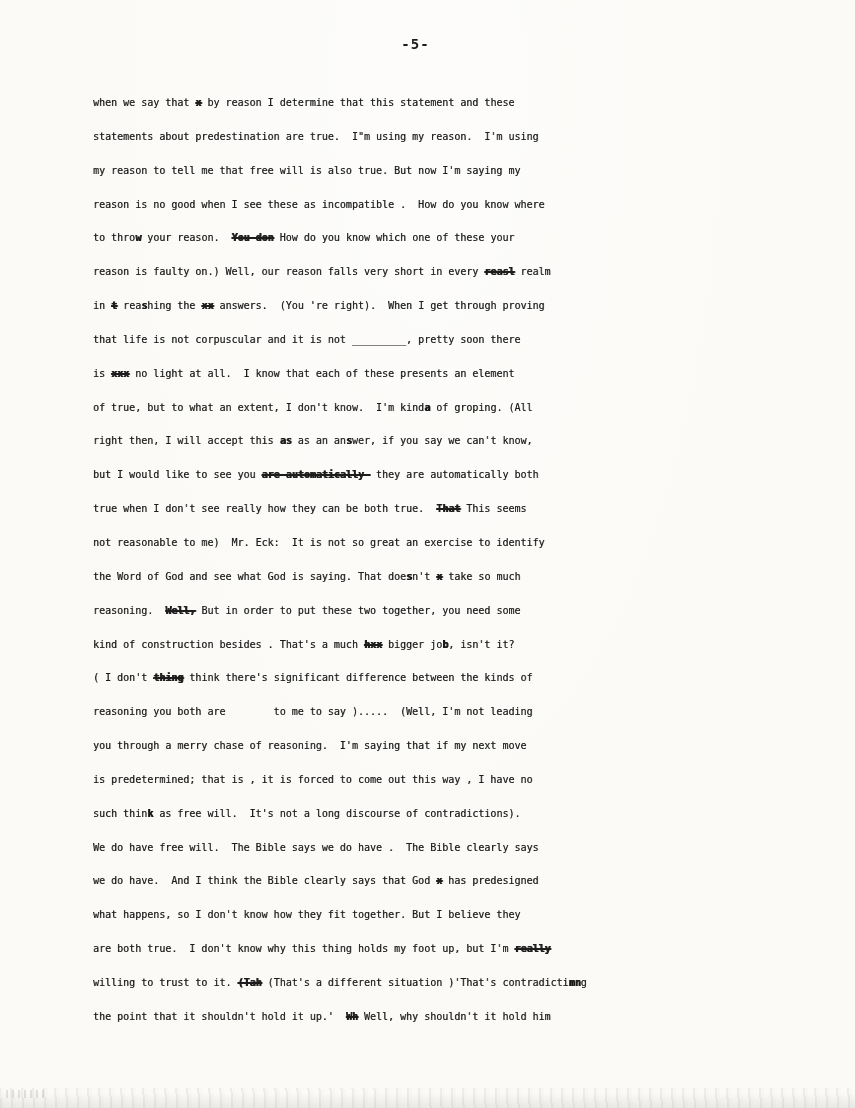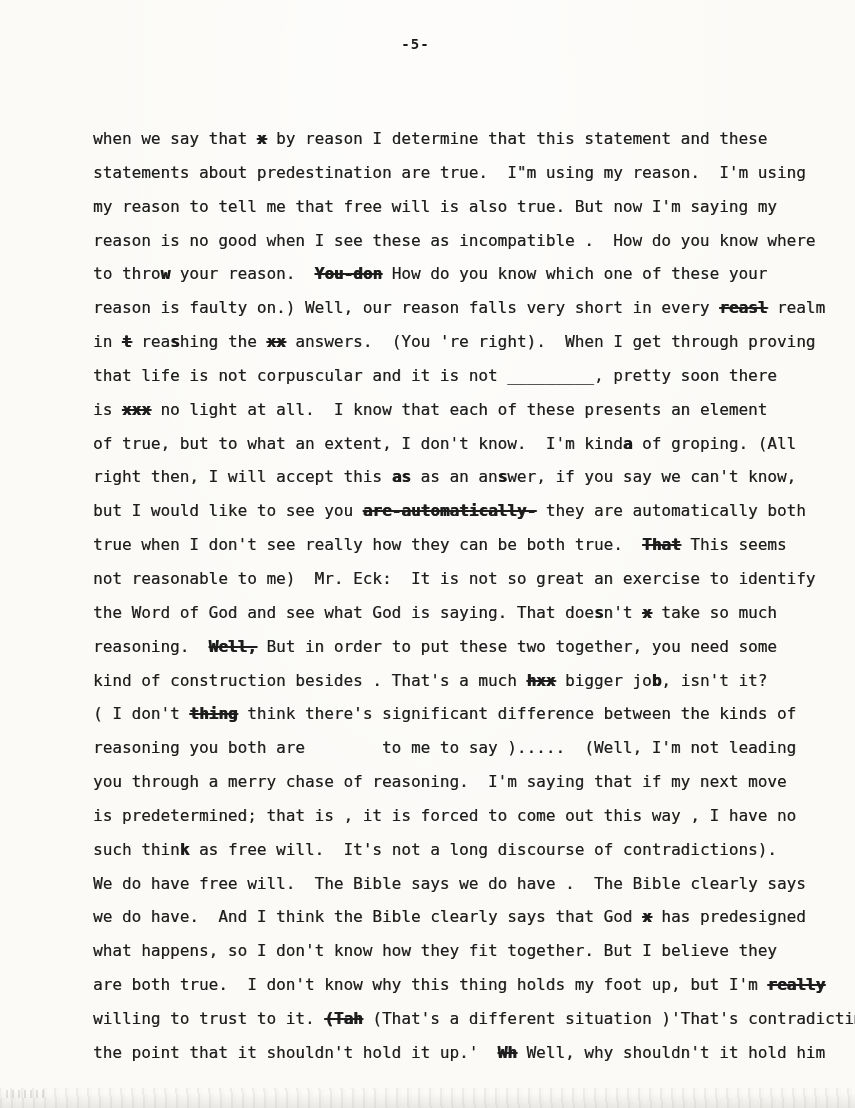--- a/index.html
+++ b/index.html
@@ -21,24 +21,23 @@
     top:36px;left:0;right:24px;
     text-align:center;
     font-size:14px;
     font-weight:700;
     letter-spacing:1px;
     color:#1b1b1b;
   }
   .doc-body{
     position:absolute;
     top:86px;left:93px;right:40px;
-    font-size:16px;
+    font-size:10px;
     color:#1d1d1d;
     white-space:pre;
-    margin-top:36px;
   }
   .line{
     height:33.85px;
     line-height:33.85px;
     font-weight:500;
     letter-spacing:0px;
     text-shadow:0.4px 0 0 rgba(20,20,20,.55);
   }
   .strike{
     font-weight:700;

